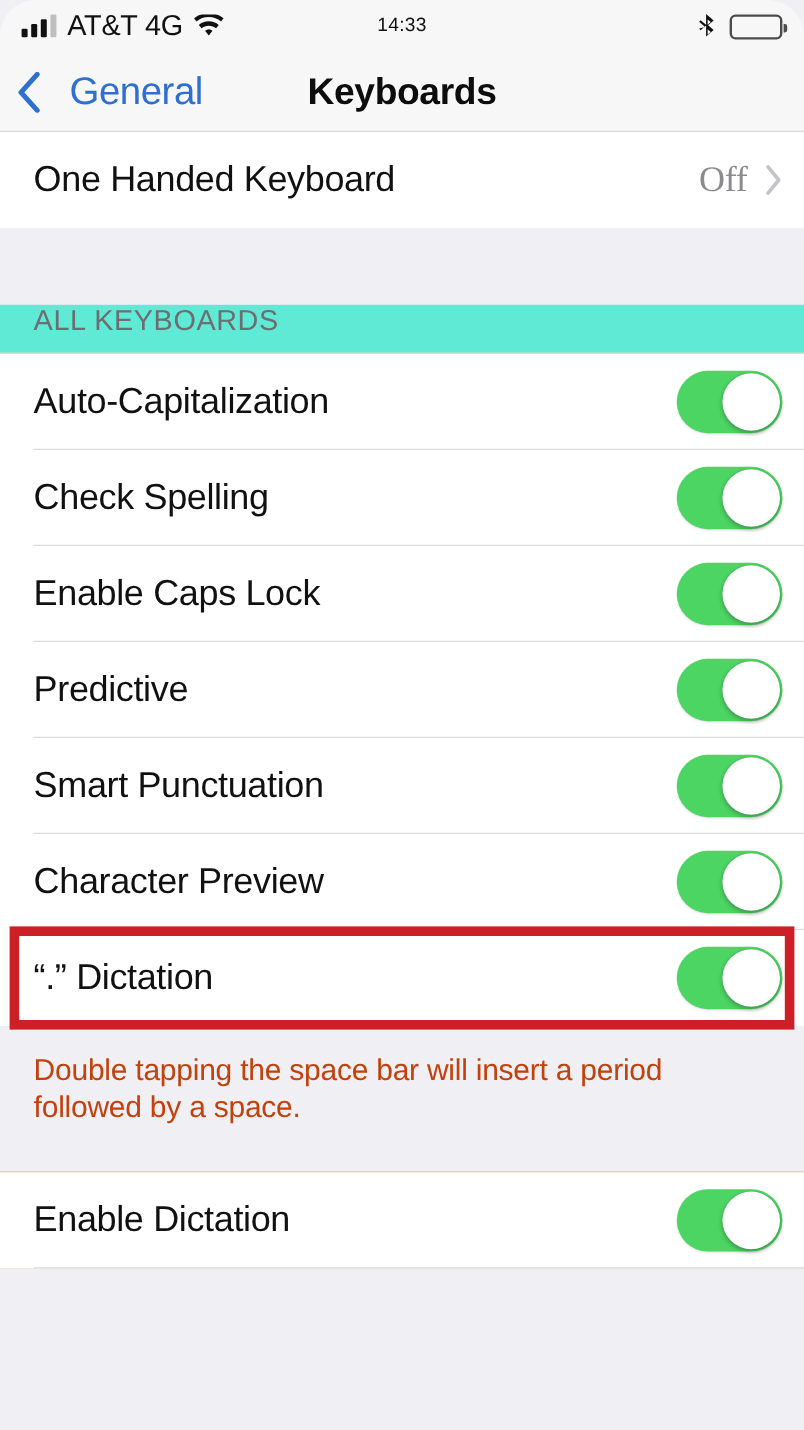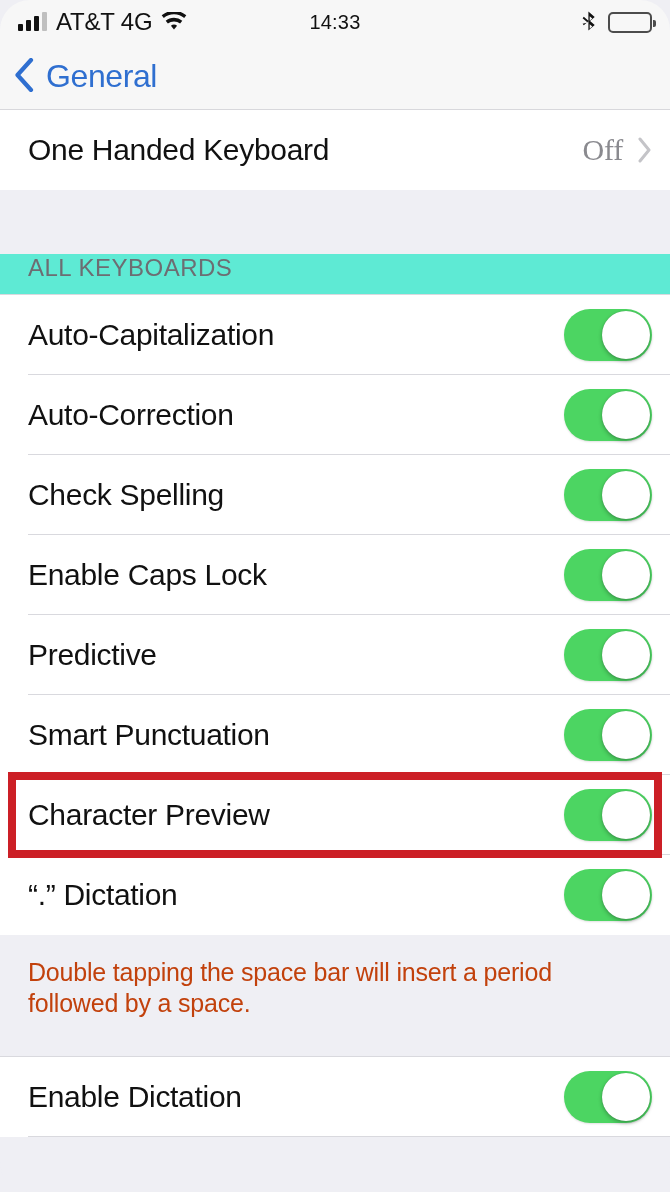--- a/index.html
+++ b/index.html
@@ -58,21 +58,21 @@
     letter-spacing: -0.2px;
     white-space: nowrap;
   }
 
   .wifi-icon { width: 26px; height: 20px; display: block; }
 
   .status-center {
     position: absolute;
     left: 0; right: 0;
     text-align: center;
-    font-size: 20px;
+    font-size: 16px;
     color: #111;
     letter-spacing: 0.2px;
     pointer-events: none;
   }
 
   .status-right {
     margin-left: auto;
     display: flex;
     align-items: center;
     gap: 12px;
@@ -106,21 +106,22 @@
   .nav-bar {
     position: relative;
     height: 66px;
     background: #f7f7f7;
     display: flex;
     align-items: center;
     border-bottom: 1px solid #d8d8dc;
   }
   .back-button {
     display: flex;
-    gap: 12px;
+    align-items: center;
+    gap: 24px;
     padding-left: 14px;
     cursor: pointer;
     z-index: 2;
   }
   .chevron-left {
     width: 20px;
     height: 34px;
     display: block;
   }
   .back-label {
@@ -269,20 +270,21 @@
 
   <div class="nav-bar">
     <div class="back-button">
       <span>
         <svg class="chevron-left" viewBox="0 0 20 34">
           <path d="M17 2L3.5 17 17 32" stroke="#2f6fd0" stroke-width="4.2" fill="none" stroke-linecap="round" stroke-linejoin="round"></path>
         </svg>
       </span>
       <span class="back-label">General</span>
     </div>
+    <div class="nav-title">Keyboards</div>
   </div>
 
   <div class="content">
 
     <div class="group">
       <div class="row">
         <span class="row-label">One Handed Keyboard</span>
         <span class="row-value">Off</span>
         <span>
           <svg class="chevron-right" viewBox="0 0 15 26">
@@ -298,26 +300,20 @@
     <div class="group">
       <div class="top-divider"></div>
 
       <div class="row row-sep">
         <span class="row-label">Auto-Capitalization</span>
         <span class="switch">
           <span class="knob"></span>
         </span>
       </div>
 
-      <div class="row row-sep">
-        <span class="row-label">Auto-Correction</span>
-        <span class="switch">
-          <span class="knob"></span>
-        </span>
-      </div>
 
       <div class="row row-sep">
         <span class="row-label">Check Spelling</span>
         <span class="switch">
           <span class="knob"></span>
         </span>
       </div>
 
       <div class="row row-sep">
         <span class="row-label">Enable Caps Lock</span>

